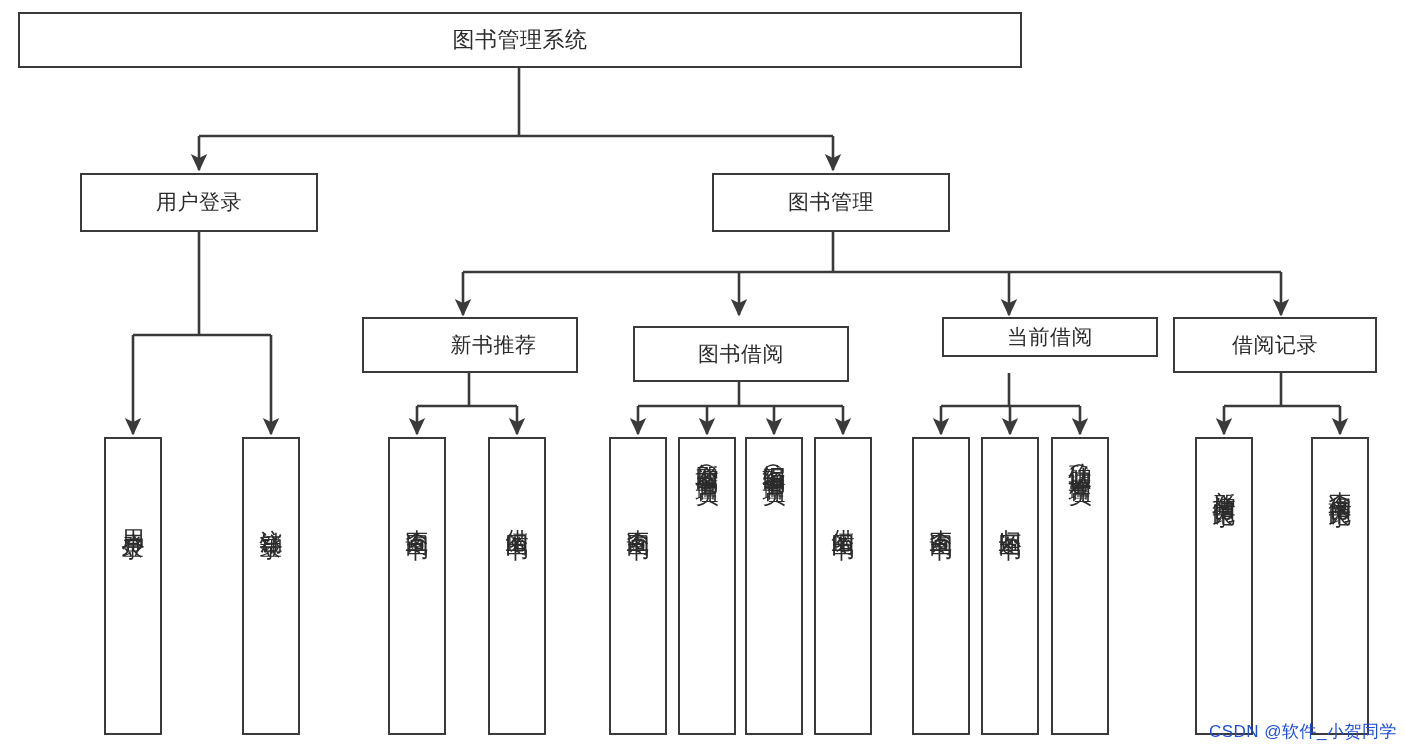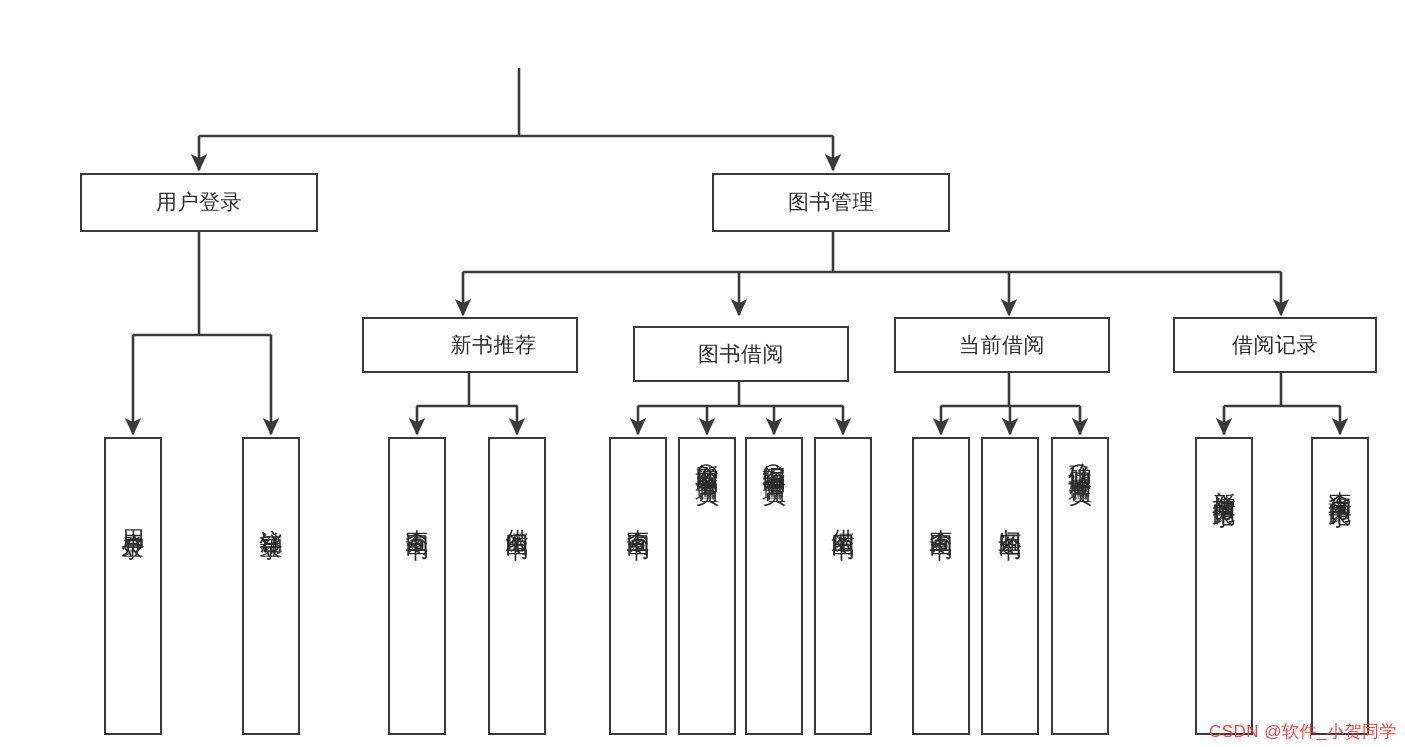--- a/index.html
+++ b/index.html
@@ -55,21 +55,21 @@
     font-size: 23px;
     letter-spacing: 3px;
     line-height: 1;
   }
   .node.root .lbl { font-size: 22px; }
   .watermark {
     position: absolute;
     right: 8px;
     bottom: 4px;
     font-size: 17px;
-    color: #ef4444;
+    color: #1d4ed8;
     white-space: nowrap;
     letter-spacing: 0.5px;
   }
 </style>
 </head>
 <body>
 
 <div id="canvas">
 
   <svg id="wires" viewBox="0 0 1405 747" xmlns="http://www.w3.org/2000/svg">
@@ -115,35 +115,38 @@
       <path d="M 1010 406 L 1010 434" marker-end="url(#arrow)"></path>
       <path d="M 1080 406 L 1080 434" marker-end="url(#arrow)"></path>
 
       <path d="M 1281 373 L 1281 406"></path>
       <path d="M 1224 406 L 1340 406"></path>
       <path d="M 1224 406 L 1224 434" marker-end="url(#arrow)"></path>
       <path d="M 1340 406 L 1340 434" marker-end="url(#arrow)"></path>
     </g>
   </svg>
 
+  <div class="node horiz root" style="left:18px; top:12px; width:1004px; height:56px;">
+    <span class="lbl">图书管理系统</span>
+  </div>
 
   <div class="node horiz" style="left:80px; top:173px; width:238px; height:59px;">
     <span class="lbl">用户登录</span>
   </div>
   <div class="node horiz" style="left:712px; top:173px; width:238px; height:59px;">
     <span class="lbl">图书管理</span>
   </div>
 
   <div class="node horiz" style="left:362px; top:317px; width:216px; height:56px;padding-left:47px;">
     <span class="lbl">新书推荐</span>
   </div>
   <div class="node horiz" style="left:633px; top:326px; width:216px; height:56px;">
     <span class="lbl">图书借阅</span>
   </div>
-  <div class="node horiz" style="left:894px; top:317px; width:216px; height:56px;">
+  <div class="node horiz" style="left:942px; top:317px; width:216px; height:40px;">
     <span class="lbl">当前借阅</span>
   </div>
   <div class="node horiz" style="left:1173px; top:317px; width:204px; height:56px;">
     <span class="lbl">借阅记录</span>
   </div>
 
   <div class="node vert" style="left:104px; top:437px; width:58px; height:298px; padding-top:72px;">
     <span class="lbl">用户登录</span>
   </div>
   <div class="node vert" style="left:242px; top:437px; width:58px; height:298px; padding-top:72px;">

